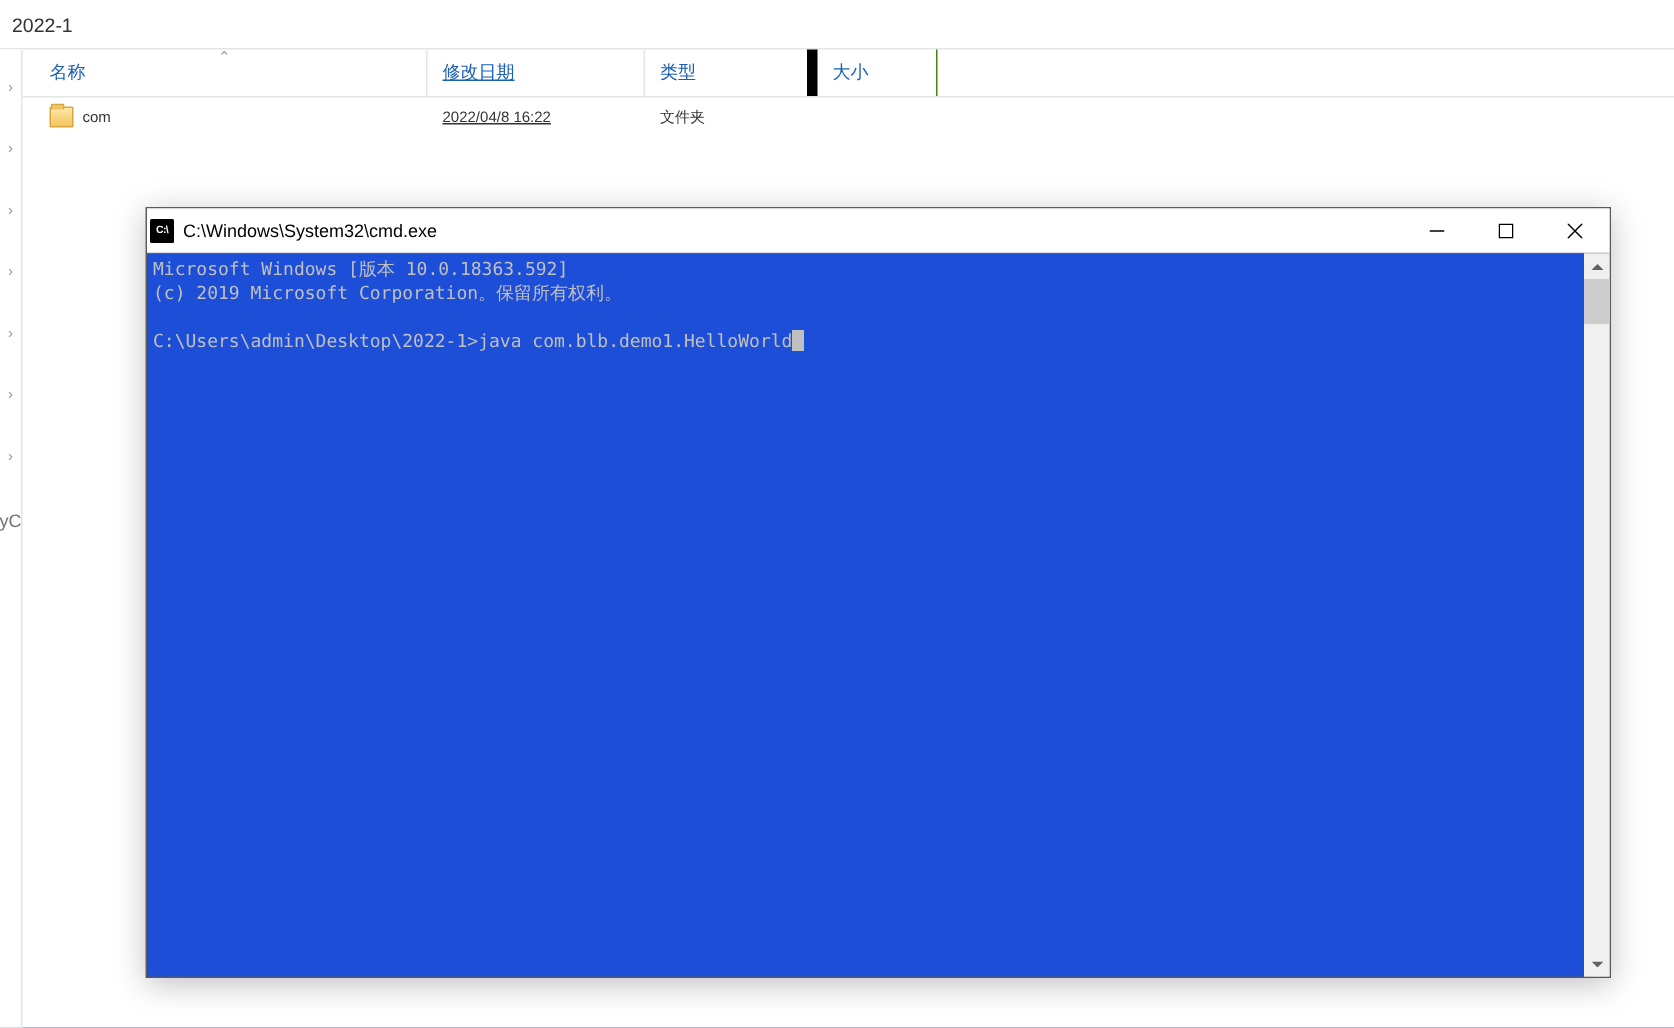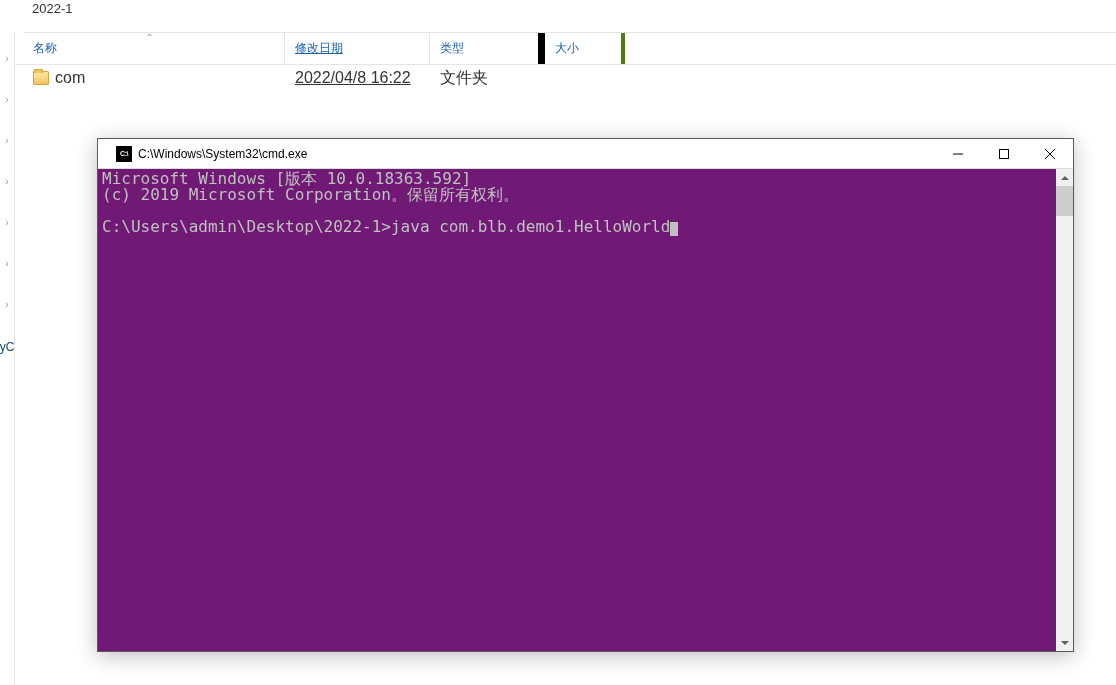--- a/index.html
+++ b/index.html
@@ -21,25 +21,24 @@
     .explorer {
       width: 100%;
       height: 100%;
       background: #ffffff;
     }
     
     .address-bar {
       height: 30px;
       border-bottom: 1px solid #e5e5e5;
       display: flex;
-      align-items: flex-end;
+      align-items: center;
       padding: 16px 8px;
       font-size: 13px;
       color: #333;
-      margin-left: 24px;
     }
     
     .explorer-body {
       display: flex;
       height: calc(100% - 30px);
     }
     
     .left-strip {
       width: 15px;
       border-right: 1px solid #e5e5e5;
@@ -107,29 +106,29 @@
       align-items: center;
       border-right: 7px solid #000000;
       height: 100%;
     }
     
     .col-size {
       width: 80px;
       padding-left: 10px;
       display: flex;
       align-items: center;
-      border-right: 4px solid #4d7c0f;
+      border-right: 1px solid #4d7c0f;
       height: 100%;
     }
     
     .file-row {
       display: flex;
       height: 26px;
       color: #333;
-      font-size: 16px;
+      font-size: 10px;
     }
     
     .file-row .col-name,
     .file-row .col-date,
     .file-row .col-type,
     .file-row .col-size {
       border-right: none;
       color: #333;
     }
     
@@ -170,21 +169,21 @@
       box-shadow: 0 4px 20px rgba(0,0,0,0.25);
       display: flex;
       flex-direction: column;
     }
     
     .cmd-titlebar {
       height: 30px;
       background: #ffffff;
       display: flex;
       align-items: center;
-      padding-left: 18px;
+      padding-left: 2px;
       font-size: 12px;
       color: #000;
       border-bottom: 1px solid #dcdcdc;
     }
     
     .cmd-icon {
       width: 16px;
       height: 16px;
       background: #000;
       margin-right: 6px;
@@ -225,24 +224,24 @@
     }
     
     .cmd-content-wrap {
       flex: 1;
       display: flex;
       background: #000;
     }
     
     .cmd-content {
       flex: 1;
-      background: #701a75;
+      background: #1d4ed8;
       color: #c0c0c0;
       font-family: "NSimSun", "SimSun", "Consolas", monospace;
-      font-size: 16px;
+      font-size: 12px;
       line-height: 16px;
       padding: 2px 4px;
       white-space: pre;
       overflow: hidden;
     }
     
     .cmd-scrollbar {
       width: 17px;
       background: #f0f0f0;
       display: flex;
@@ -296,21 +295,21 @@
   </div>
   <div class="explorer-body">
     <div class="left-strip">
       <span>›</span>
       <span>›</span>
       <span>›</span>
       <span>›</span>
       <span>›</span>
       <span>›</span>
       <span>›</span>
-      <span style="color:#0c4a6e;font-size:12px;">yC</span>
+      <span style="color:#737373;font-size:12px;">yC</span>
     </div>
     <div class="file-area">
       <div class="file-header">
         <div class="col-name">
           <span class="sort-arrow">⌃</span>
           <span>名称</span>
         </div>
         <div class="col-date">
           <span>修改日期</span>
         </div>

